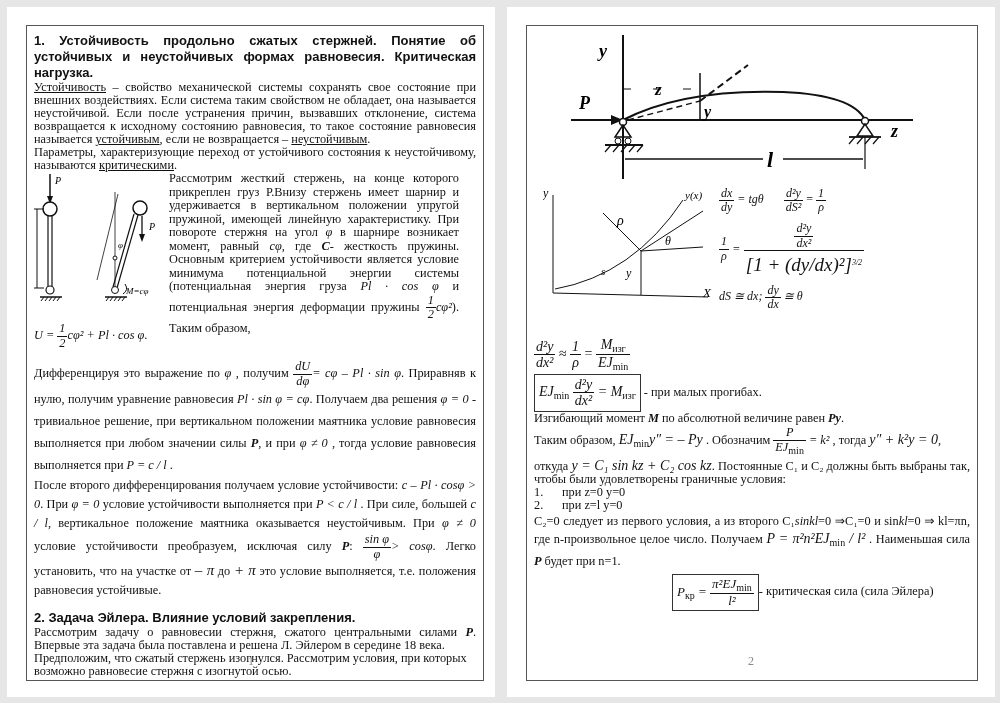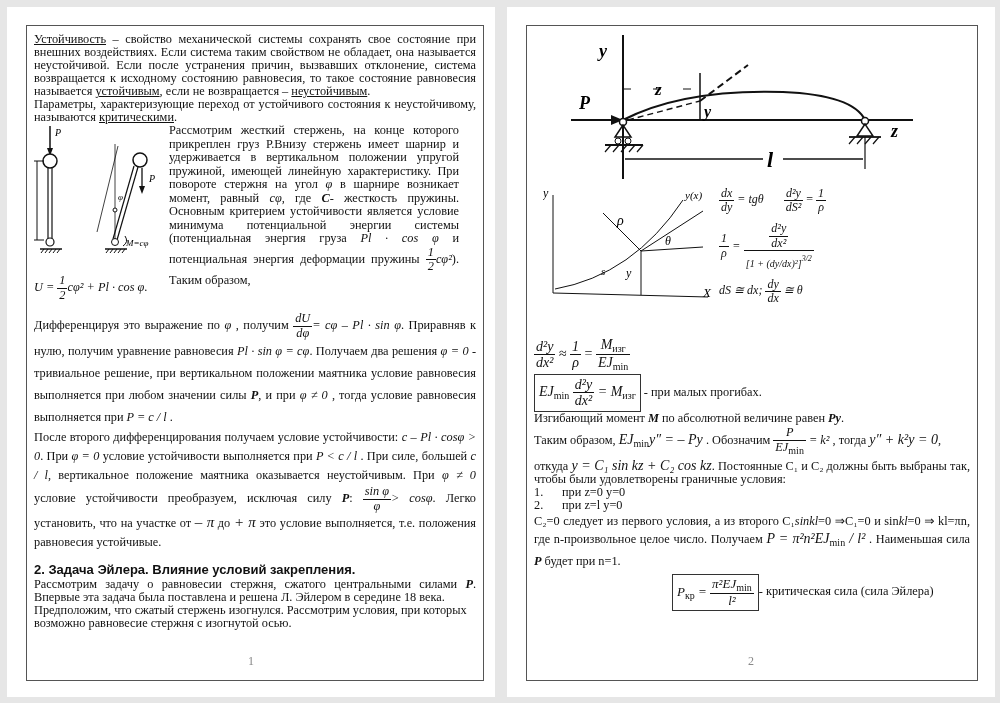--- a/index.html
+++ b/index.html
@@ -30,20 +30,21 @@
   .sup { font-size:8px; vertical-align:6px; }
   .lst { display:flex; }
   .lst span:first-child { width:28px; display:inline-block; }
 </style>
 </head>
 <body>
 
 <div class="page" id="page1">
   <div class="frame"></div>
   <div class="content">
+    <div class="h">1. Устойчивость продольно сжатых стержней. Понятие об устойчивых и неустойчивых формах равновесия. Критическая нагрузка.</div>
     <p><span class="u">Устойчивость</span><span> – свойство механической системы сохранять свое состояние при внешних воздействиях.  Если система таким свойством не обладает, она называется неустойчивой.  Если после устранения причин, вызвавших отклонение, система возвращается к исходному состоянию равновесия, то такое состояние равновесия называется </span><span class="u">устойчивым</span><span>, если не возвращается – </span><span class="u">неустойчивым</span><span>.</span></p>
     <p><span>Параметры, характеризующие переход от устойчивого состояния к неустойчивому, называются </span><span class="u">критическими</span><span>.</span></p>
 
     <div style="position:relative; height:178px;">
 
       <svg class="abs" style="left:0; top:0;" width="140" height="130">
 
         <line x1="16" y1="2" x2="16" y2="28" stroke="#111" stroke-width="1.5"></line>
         <polygon points="13,24 19,24 16,32" fill="#111"></polygon>
         <text x="21" y="12" font-size="10" font-style="italic">P</text>
@@ -157,21 +158,21 @@
       <span><span class="frac"><span class="n">d²y</span><span class="d">dS²</span></span> <span>=</span> <span class="frac"><span class="n">1</span><span class="d">ρ</span></span></span>
     </div>
     <div style="display:flex; align-items:center; gap:4px; margin-top:8px;">
       <span class="frac">
           <span class="n">1</span>
           <span class="d">ρ</span>
         </span>
       <span>=</span>
       <span class="frac">
         <span class="n"><span class="frac"><span class="n">d²y</span><span class="d">dx²</span></span></span>
-        <span class="d" style="padding-top:4px;"><span style="font-size:10px;">[1 + (dy/dx)²]</span><span class="sup">3/2</span></span>
+        <span class="d" style="padding-top:4px;"><span style="font-size:19px;">[1 + (dy/dx)²]</span><span class="sup">3/2</span></span>
       </span>
     </div>
     <div style="margin-top:8px;">
       <span class="m">dS ≅ dx;</span>
       <span class="frac"><span class="n">dy</span><span class="d">dx</span></span>
       <span class="m">≅ θ</span>
     </div>
   </div>
 
   <div class="content" style="top:330px;">

